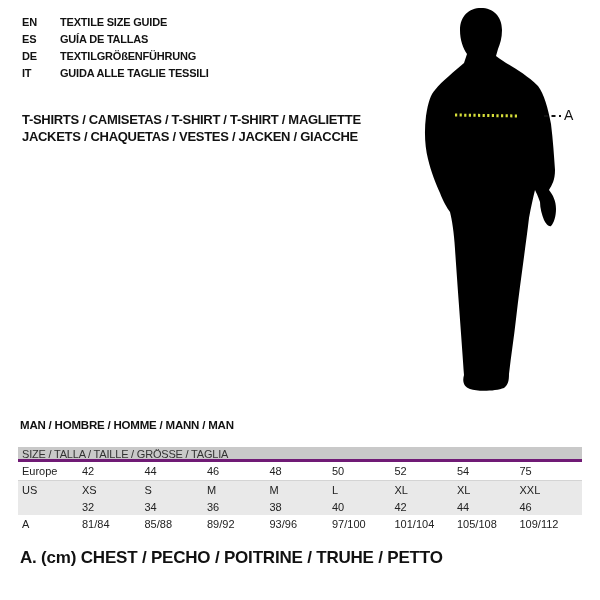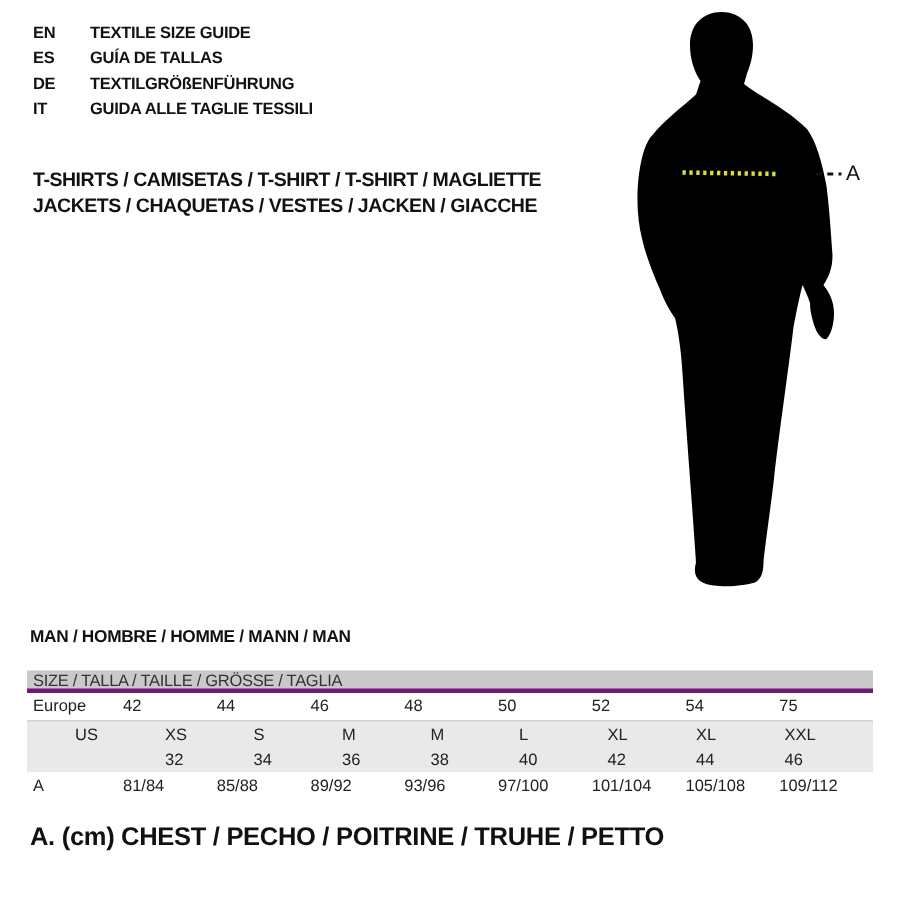--- a/index.html
+++ b/index.html
@@ -29,21 +29,21 @@
   .t-header {
     height:15px; line-height:14px; box-sizing:border-box; padding-left:4px;
     background:#c9c9c9; border-bottom:3px solid #701a75; color:#333;
     letter-spacing:-0.2px; white-space:nowrap;
   }
   .t-row { display:grid; grid-template-columns:64px repeat(8, 1fr); align-items:center; }
   .t-row .cell { }
   .t-row .rlabel { text-align:left; padding-left:4px; }
   .row-europe { height:18px; background:#ffffff; }
   .band-us { background:#e9e9e9; border-top:1px solid #d4d4d4; }
-  .band-us .t-row { height:17px;padding-left:28px; }
+  .band-us .t-row { height:17px; }
   .row-a { height:18px; background:#ffffff; }
 
   
   .footer-note { position:absolute; left:20px; top:548px; font-size:17px; font-weight:700; letter-spacing:-0.2px; white-space:nowrap; }
 </style>
 </head>
 <body>
 
 <div class="page">
 

